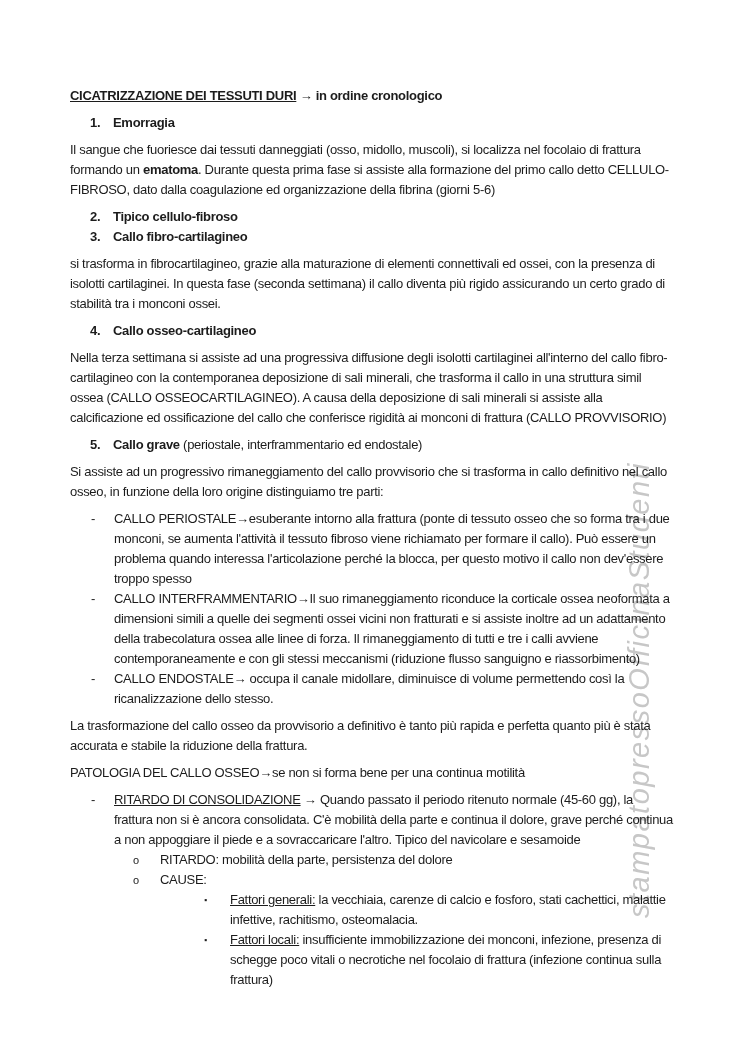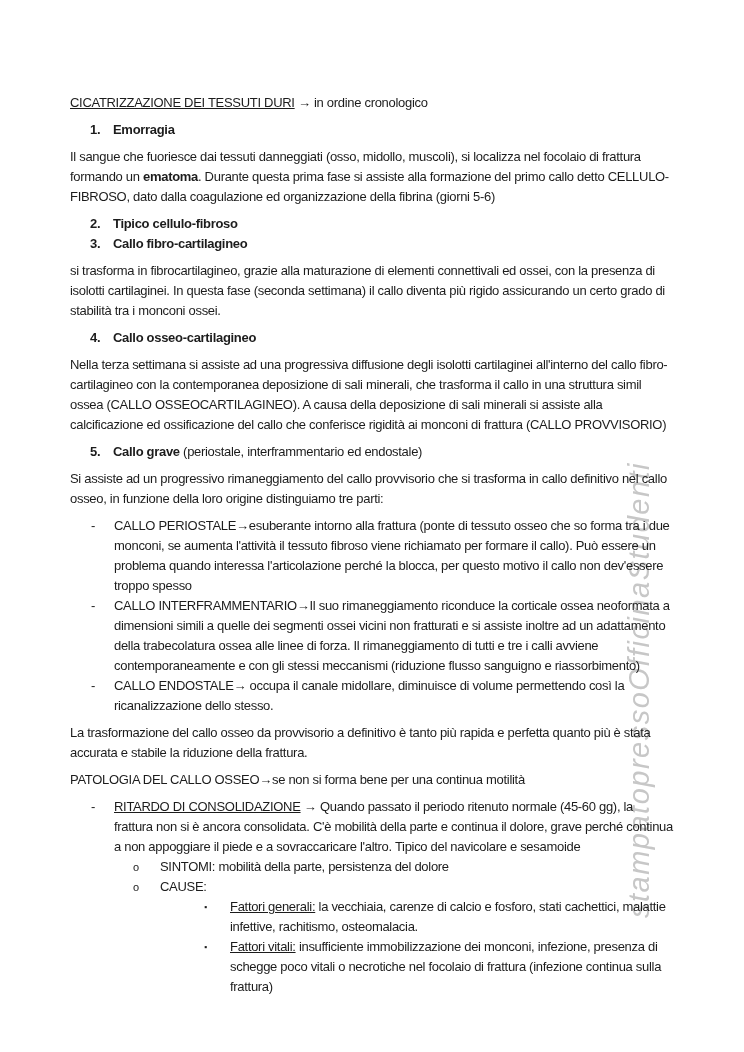--- a/index.html
+++ b/index.html
@@ -15,21 +15,21 @@
   .doc-body {
     position:absolute;
     left:70px; top:86px;
     width:604px;
     font-size:13px;
     line-height:20px;
     letter-spacing:-0.3px;
     z-index:1;
   }
   .block { margin-top:7px; }
-  .doc-body .block:first-child { margin-top:7px; }
+  .doc-body .block:first-child { margin-top:0;font-weight:bold; }
   
   .num + .num, .dash + .dash, .dash + .circle,
   .circle + .circle, .circle + .square, .square + .square { margin-top:0; }
 
   .num, .dash, .circle, .square { display:flex; }
   .marker { flex:none; box-sizing:border-box; }
   .num    > .marker { padding-left:20px; width:43px; font-weight:700; }
   .dash   > .marker { padding-left:21px; width:44px; }
   .circle > .marker { padding-left:63px; width:90px; font-size:11px; }
   .square > .marker { padding-left:134px; width:160px; font-size:8.5px; }
@@ -95,28 +95,28 @@
         <span class="content"><span class="run">CALLO ENDOSTALE→ occupa il canale midollare, diminuisce di volume permettendo così la ricanalizzazione dello stesso.</span></span>
       </div>
       <div class="block p"><span class="run">La trasformazione del callo osseo da provvisorio a definitivo è tanto più rapida e perfetta quanto più è stata accurata e stabile la riduzione della frattura.</span></div>
       <div class="block p"><span class="run">PATOLOGIA DEL CALLO OSSEO→se non si forma bene per una continua motilità</span></div>
       <div class="block dash">
         <span class="marker">-</span>
         <span class="content"><span class="run u">RITARDO DI CONSOLIDAZIONE</span><span class="run"> → Quando passato il periodo ritenuto normale (45-60 gg), la frattura non si è ancora consolidata. C'è mobilità della parte e continua il dolore, grave perché continua a non appoggiare il piede e a sovraccaricare l'altro. Tipico del navicolare e sesamoide</span></span>
       </div>
       <div class="block circle">
         <span class="marker">o</span>
-        <span class="content"><span class="run">SINTOMI: mobilità della parte, persistenza del dolore</span></span>
+        <span class="content"><span class="run">RITARDO: mobilità della parte, persistenza del dolore</span></span>
       </div>
       <div class="block circle">
         <span class="marker">o</span>
         <span class="content"><span class="run">CAUSE:</span></span>
       </div>
       <div class="block square">
         <span class="marker">▪</span>
         <span class="content"><span class="run u">Fattori generali:</span><span class="run"> la vecchiaia, carenze di calcio e fosforo, stati cachettici, malattie infettive, rachitismo, osteomalacia.</span></span>
       </div>
       <div class="block square">
         <span class="marker">▪</span>
-        <span class="content"><span class="run u">Fattori vitali:</span><span class="run"> insufficiente immobilizzazione dei monconi, infezione, presenza di schegge poco vitali o necrotiche nel focolaio di frattura (infezione continua sulla frattura)</span></span>
+        <span class="content"><span class="run u">Fattori locali:</span><span class="run"> insufficiente immobilizzazione dei monconi, infezione, presenza di schegge poco vitali o necrotiche nel focolaio di frattura (infezione continua sulla frattura)</span></span>
       </div>
     </div>
 </div>
 
 </body></html>

